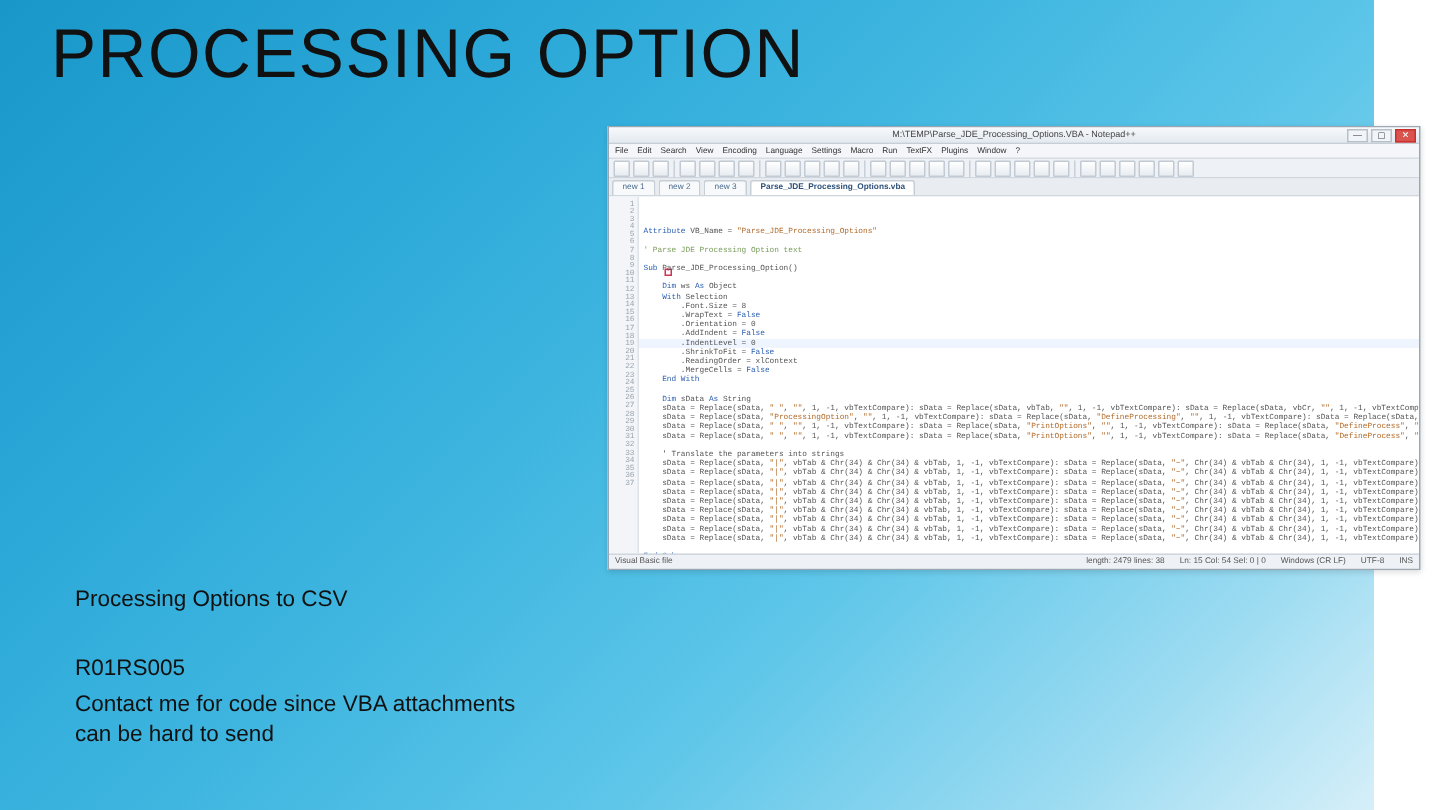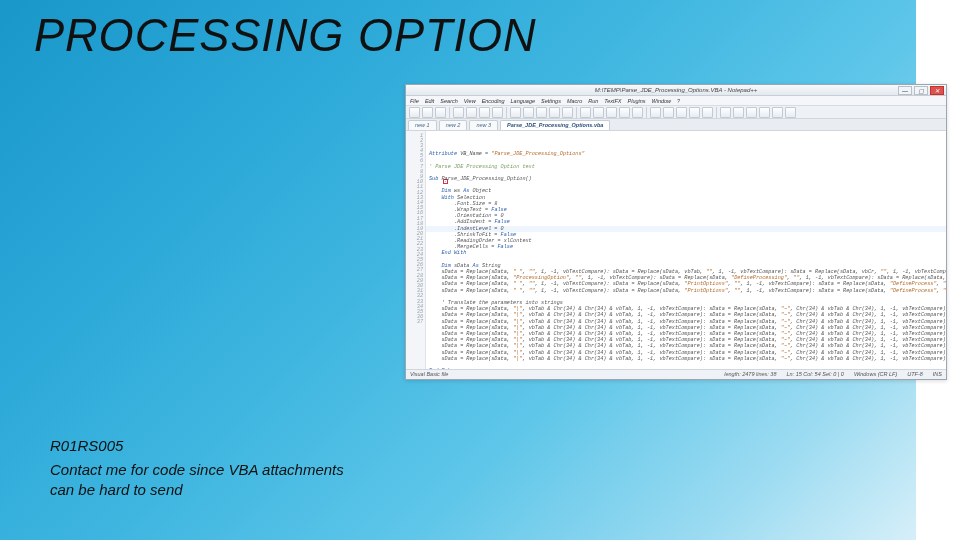--- a/index.html
+++ b/index.html
@@ -1,21 +1,20 @@
 <!DOCTYPE html>
 <html><head>
 <meta charset="utf-8">
 <style>
   * { margin: 0; padding: 0; box-sizing: border-box; }
   html, body { width: 960px; height: 540px; overflow: hidden; font-family: Arial, Helvetica, sans-serif; }
   .slide {
     width: 916px; height: 540px;
     background: linear-gradient(135deg, #1997c9 0%, #2ba8d8 25%, #3fb6e0 45%, #5ec6e9 65%, #9bdbf1 85%, #d6eff9 100%);
     position: relative;
-    font-style: italic;
   }
   .title {
     position: absolute;
     top: 8px;
     left: 34px;
     font-size: 46px;
     font-weight: 400;
     letter-spacing: 1px;
     color: #111;
     font-family: "Arial Narrow", Arial, sans-serif;
@@ -145,20 +144,21 @@
     padding: 0 4px;
   }
   .ed-status .grp { display:flex; gap: 10px; }
 </style>
 </head>
 <body>
 
 <div class="slide">
   <div class="title">PROCESSING OPTION</div>
 
+  <div class="body-text line1">Processing Options to CSV</div>
   <div class="body-text line2">R01RS005</div>
   <div class="body-text line3">Contact me for code since VBA attachments can be hard to send</div>
 
   <div class="editor">
     <div class="ed-titlebar">
       <span>M:\TEMP\Parse_JDE_Processing_Options.VBA - Notepad++</span>
       <div class="ctrls">
         <div class="ctrl-btn">—</div>
         <div class="ctrl-btn">▢</div>
         <div class="ctrl-btn ctrl-close">✕</div>

